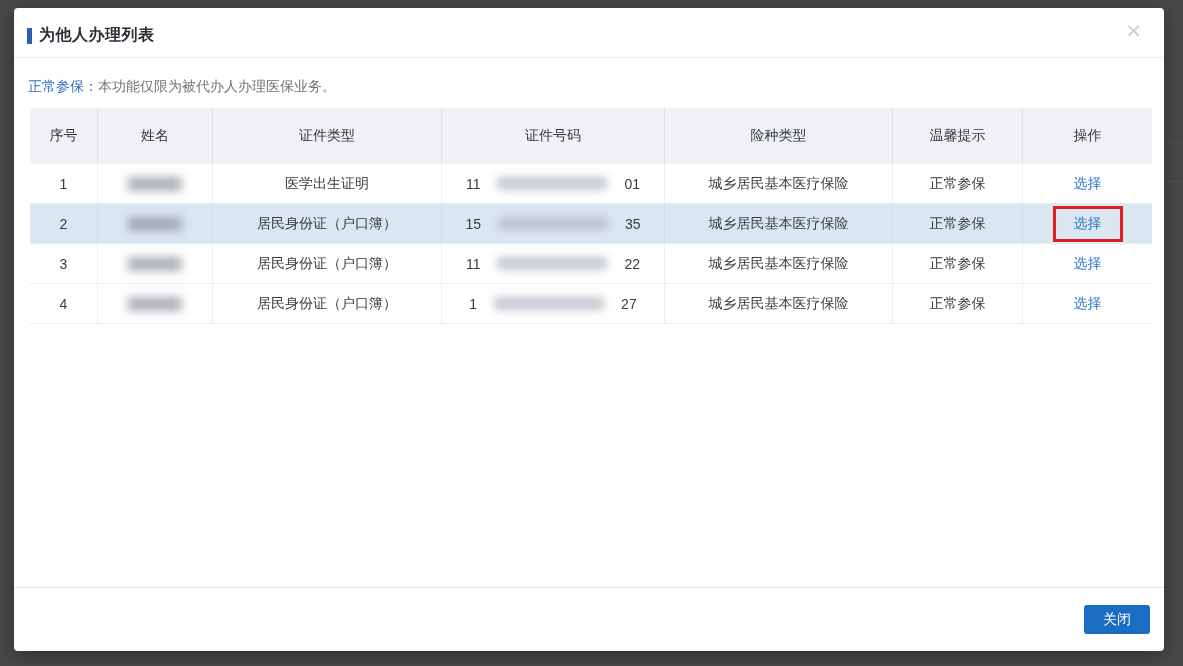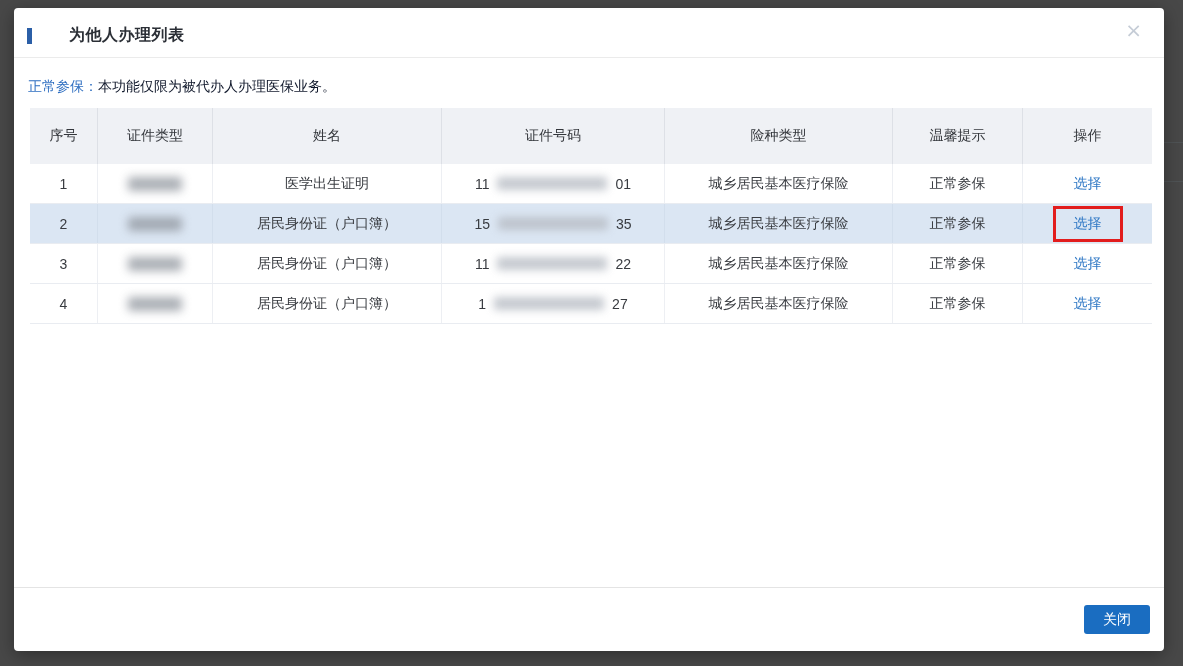--- a/index.html
+++ b/index.html
@@ -10,28 +10,28 @@
   .page-remnant { position:absolute; right:0; top:142px; width:20px; height:40px;
                   border-top:1px solid #555b5e; border-bottom:1px solid #555b5e; opacity:.6; }
 
   .modal { position:absolute; left:14px; top:8px; width:1150px; height:643px;
            background:#ffffff; border-radius:4px; box-shadow:0 4px 18px rgba(0,0,0,.35); }
 
   
   .modal-header { position:relative; height:50px; border-bottom:1px solid #ebebeb; }
   .title-wrap { position:absolute; left:13px; top:17px; display:flex; align-items:center; }
   .title-bar { width:5px; height:16px; background:#2b5fa7; margin-right:7px; }
-  .modal-title { font-size:16px; font-weight:bold; color:#2b2f36; letter-spacing:.5px;margin-left:30px; }
+  .modal-title { font-size:16px; font-weight:bold; color:#2b2f36; letter-spacing:.5px; }
   .close-x { position:absolute; right:22px; top:12px; font-size:20px; color:#c5ccd6;
              cursor:pointer; line-height:1; font-family:"DejaVu Sans",sans-serif; }
 
   
   .tip { position:absolute; left:14px; top:68px; font-size:14px; line-height:20px; }
   .tip-label { color:#2f6fc1; }
-  .tip-text { color:#0f172a; }
+  .tip-text { color:#737373; }
 
   
   .table { position:absolute; left:16px; top:100px; width:1122px; font-size:14px; color:#383b40; }
   .trow { display:flex; align-items:stretch; }
   .cell { display:flex; align-items:center; justify-content:center; text-align:center; }
   .cell:nth-child(1){ width:68px; }
   .cell:nth-child(2){ width:115px; }
   .cell:nth-child(3){ width:229px; }
   .cell:nth-child(4){ width:223px; }
   .cell:nth-child(5){ width:228px; }
@@ -43,21 +43,21 @@
   .thead .cell:last-child { border-right:none;text-align:center; }
 
   .tbody .trow { height:40px; border-bottom:1px solid #e9ecf1; background:#ffffff; }
   .tbody .cell { border-right:1px solid #edeff3; height:100%; }
   .tbody .cell:last-child { border-right:none; }
   .tbody .trow.highlighted { background:#dbe6f3; }
   .tbody .trow.highlighted .cell { border-right-color:#d2deec; }
 
   .blur-name { width:54px; height:14px; border-radius:2px; background:#8e949c;
                filter:blur(5px); opacity:.75; }
-  .idnum { display:flex; align-items:center; justify-content:center; gap:8px; }
+  .idnum { display:flex; align-items:center; justify-content:center; gap:17px; }
   .blur-id { display:inline-block; width:110px; height:13px; border-radius:2px;
              background:#b6bbc3; filter:blur(4px); opacity:.8; }
 
   .select-link { color:#2f78c5; cursor:pointer; text-decoration:none; }
   .action-cell { position:relative; }
   .action-cell.annotated::after { content:""; position:absolute; left:50%; top:50%;
       width:64px; height:30px; transform:translate(-50%,-50%);
       border:3px solid #e21d1d; }
 
   
@@ -84,22 +84,22 @@
     <span class="close-x">×</span>
   </div>
 
   <div class="tip">
     <span class="tip-label">正常参保：</span><span class="tip-text">本功能仅限为被代办人办理医保业务。</span>
   </div>
 
   <div class="table">
     <div class="trow thead">
         <div class="cell">序号</div>
+        <div class="cell">姓名</div>
         <div class="cell">证件类型</div>
-        <div class="cell">姓名</div>
         <div class="cell">证件号码</div>
         <div class="cell">险种类型</div>
         <div class="cell">温馨提示</div>
         <div class="cell">操作</div>
       </div>
     <div class="tbody">
         <div class="trow">
     <div class="cell">1</div>
     <div class="cell">
       <span class="blur-name"></span>

